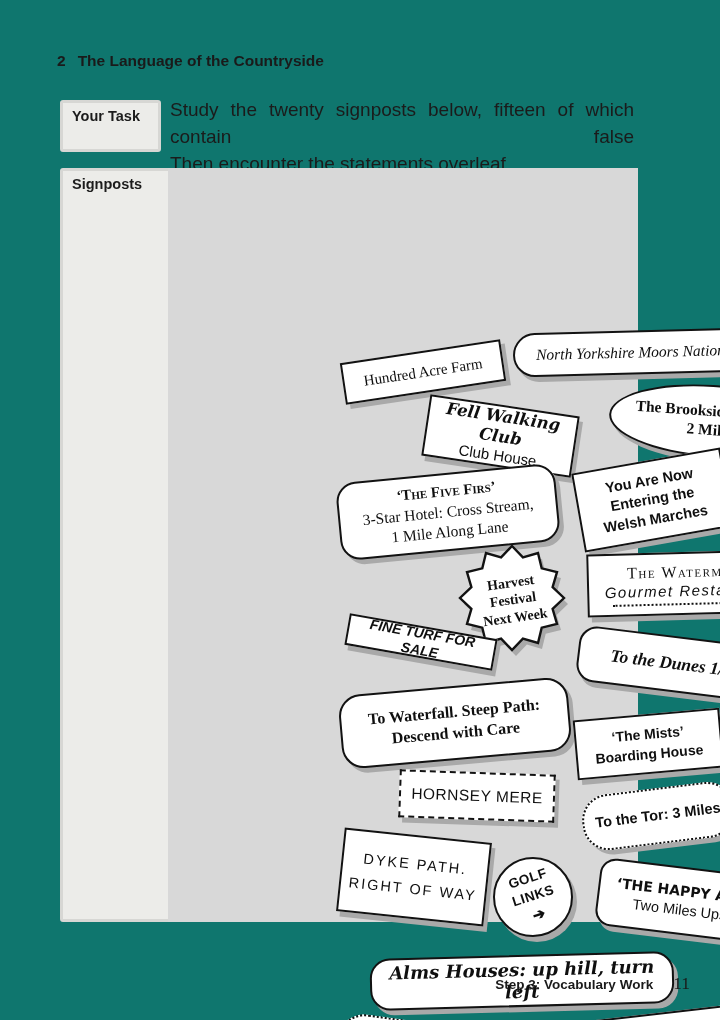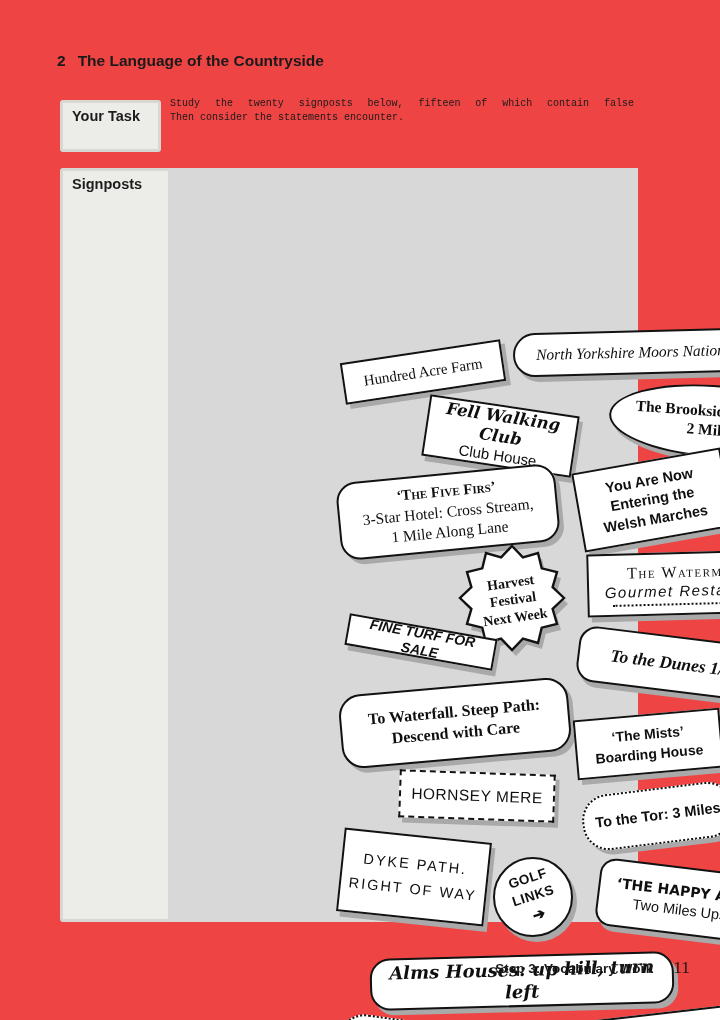--- a/index.html
+++ b/index.html
@@ -1,31 +1,31 @@
 <!DOCTYPE html>
 <html><head>
 <meta charset="utf-8">
 <style>
   html,body{margin:0;padding:0;background:#fff;}
-  .page{position:relative;width:720px;height:1020px;background:#ef4444;overflow:hidden;
+  .page{position:relative;width:720px;height:1020px;background:#0f766e;overflow:hidden;
         font-family:"Liberation Sans",sans-serif;color:#111;}
 
   
   .heading{position:absolute;left:57px;top:52px;font:bold 15.5px "Liberation Sans",sans-serif;color:#1a1a1a;}
   .heading .num{margin-right:12px;}
 
   
   .side-box{position:absolute;background:#ecece9;border:3px solid #d7d7d4;border-radius:3px;box-sizing:border-box;}
   .side-box .side-label{font:bold 14.5px "Liberation Sans",sans-serif;color:#1c1c1c;padding:5px 9px;display:block;}
   .task-box{left:60px;top:100px;width:101px;height:52px;}
   .signposts-box{left:60px;top:168px;width:115px;height:754px;}
 
   
   .task-text{position:absolute;left:170px;top:97px;width:464px;
-             font-family:Liberation Mono, monospace;font-size:10px;line-height:1.42;color:#1b1b1b;}
+             font-family:Liberation Sans, sans-serif;font-size:19px;line-height:1.42;color:#1b1b1b;}
   .task-text .jline{text-align:justify;text-align-last:justify;}
   .task-text .lline{text-align:left;}
 
   
   .panel{position:absolute;left:168px;top:168px;width:470px;height:754px;background:#d8d8d8;}
 
   
   .sign{position:absolute;background:#fff;border:2.2px solid #121212;box-sizing:border-box;
         display:flex;flex-direction:column;align-items:center;justify-content:center;
         text-align:center;color:#0f0f0f;box-shadow:4px 5px 0 #a9a9a9;line-height:1.22;}
@@ -66,38 +66,38 @@
   .s-angler .l1{font-family:"DejaVu Sans",sans-serif;font-weight:bold;font-size:14px;}
   .s-angler .l2{font-size:14.5px;}
   .s-alms{left:202px;top:787px;width:304px;height:52px;transform:rotate(-1.5deg);border-radius:20px;font-size:18px;}
   .s-sea{left:167px;top:852px;width:140px;height:59px;transform:rotate(8deg);border:2.4px dotted #121212;border-radius:30px;
          font-family:"DejaVu Sans",sans-serif;font-size:12.5px;font-weight:bold;}
   .s-sluice{left:397px;top:842px;width:240px;height:64px;transform:rotate(-6.5deg);font-size:14.5px;font-weight:bold;line-height:1.4;}
 
   
   .footer{position:absolute;top:957px;right:30px;display:flex;align-items:baseline;gap:20px;}
   .footer .step{font:bold 13.5px "Liberation Sans",sans-serif;color:#1a1a1a;}
-  .footer .pagenum{font:17.5px "Liberation Serif",serif;color:#1a1a1a;}
+  .footer .pagenum{font:17.5px "Liberation Serif",serif;color:#1a1a1a;margin-top:16px;}
 </style>
 </head>
 <body>
 
 <div class="page">
 
   <div class="heading">
     <span class="num">2</span><span>The Language of the Countryside</span>
   </div>
 
   <div class="side-box task-box">
     <span class="side-label">Your Task</span>
   </div>
 
   <div class="task-text">
     <div class="jline">Study the twenty signposts below, fifteen of which contain false</div>
-    <div class="lline">Then consider the statements encounter.</div>
+    <div class="lline">Then encounter the statements overleaf.</div>
   </div>
 
   <div class="side-box signposts-box">
     <span class="side-label">Signposts</span>
   </div>
 
   <div class="panel">
 
     <div class="sign serif s-hundred">
       <span>Hundred Acre Farm</span>

